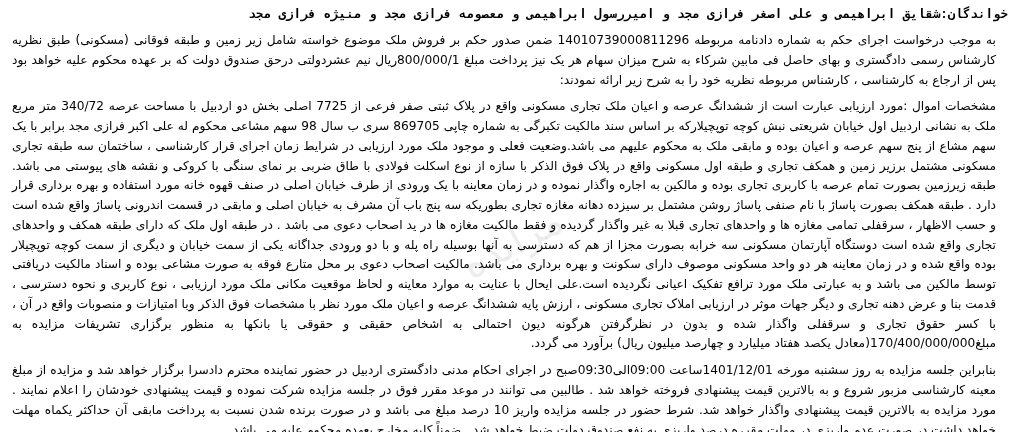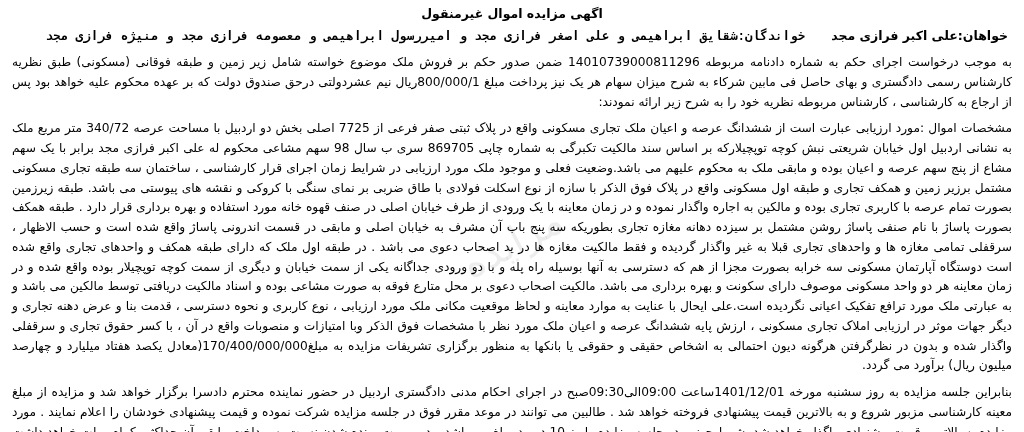--- a/index.html
+++ b/index.html
@@ -63,45 +63,43 @@
     padding-right: 4px;
   }
   .parties-row .plaintiff {
     white-space: nowrap;
   }
   .parties-row .defendants {
     white-space: nowrap;
     font-family: Liberation Mono, monospace;
   }
   p.para {
-    margin: 0 0 7px 0;
+    margin: 0 16px 7px 0;
     font-size: 12.2px;
     line-height: 1.62;
     text-align: justify;
     text-justify: inter-word;
   }
   p.para:last-of-type {
     margin-bottom: 0;
   }
 </style>
 </head>
 <body>
 
 <div class="page">
 
   <div class="watermark">
     <span>مزایده</span>
   </div>
 
   <div class="content">
 
-    <div class="title-row">اگهی مزایده اموال غیرمنقول</div>
 
     <div class="parties-row">
-      <div class="plaintiff">خواهان:علی اکبر فرازی مجد</div>
       <div class="defendants">خواندگان:شقایق ابراهیمی و علی اصغر فرازی مجد و امیررسول ابراهیمی و معصومه فرازی مجد و منیژه فرازی مجد</div>
     </div>
 
     <p class="para">به موجب درخواست اجرای حکم به شماره دادنامه مربوطه 14010739000811296 ضمن صدور حکم بر فروش ملک موضوع خواسته شامل زیر زمین و طبقه فوقانی (مسکونی) طبق نظریه کارشناس رسمی دادگستری و بهای حاصل فی مابین شرکاء به شرح میزان سهام هر یک نیز پرداخت مبلغ 800/000/1ریال نیم عشردولتی درحق صندوق دولت که بر عهده محکوم علیه خواهد بود پس از ارجاع به کارشناسی ، کارشناس مربوطه نظریه خود را به شرح زیر ارائه نمودند:</p>
     <p class="para">مشخصات اموال :مورد ارزیابی عبارت است از ششدانگ عرصه و اعیان ملک تجاری مسکونی واقع در پلاک ثبتی صفر فرعی از 7725 اصلی بخش دو اردبیل با مساحت عرصه 340/72 متر مربع ملک به نشانی اردبیل اول خیابان شریعتی نبش کوچه توپچیلارکه بر اساس سند مالکیت تکبرگی به شماره چاپی 869705 سری ب سال 98 سهم مشاعی محکوم له علی اکبر فرازی مجد برابر با یک سهم مشاع از پنج سهم عرصه و اعیان بوده و مابقی ملک به محکوم علیهم می باشد.وضعیت فعلی و موجود ملک مورد ارزیابی در شرایط زمان اجرای قرار کارشناسی ، ساختمان سه طبقه تجاری مسکونی مشتمل برزیر زمین و همکف تجاری و طبقه اول مسکونی واقع در پلاک فوق الذکر با سازه از نوع اسکلت فولادی با طاق ضربی بر نمای سنگی با کروکی و نقشه های پیوستی می باشد. طبقه زیرزمین بصورت تمام عرصه با کاربری تجاری بوده و مالکین به اجاره واگذار نموده و در زمان معاینه با یک ورودی از طرف خیابان اصلی در صنف قهوه خانه مورد استفاده و بهره برداری قرار دارد . طبقه همکف بصورت پاساژ با نام صنفی پاساژ روشن مشتمل بر سیزده دهانه مغازه تجاری بطوریکه سه پنج باب آن مشرف به خیابان اصلی و مابقی در قسمت اندرونی پاساژ واقع شده است و حسب الاظهار ، سرقفلی تمامی مغازه ها و واحدهای تجاری قبلا به غیر واگذار گردیده و فقط مالکیت مغازه ها در ید اصحاب دعوی می باشد . در طبقه اول ملک که دارای طبقه همکف و واحدهای تجاری واقع شده است دوستگاه آپارتمان مسکونی سه خرابه بصورت مجزا از هم که دسترسی به آنها بوسیله راه پله و با دو ورودی جداگانه یکی از سمت خیابان و دیگری از سمت کوچه توپچیلار بوده واقع شده و در زمان معاینه هر دو واحد مسکونی موصوف دارای سکونت و بهره برداری می باشد. مالکیت اصحاب دعوی بر محل متارع فوقه به صورت مشاعی بوده و اسناد مالکیت دریافتی توسط مالکین می باشد و به عبارتی ملک مورد ترافع تفکیک اعیانی نگردیده است.علی ایحال با عنایت به موارد معاینه و لحاظ موقعیت مکانی ملک مورد ارزیابی ، نوع کاربری و نحوه دسترسی ، قدمت بنا و عرض دهنه تجاری و دیگر جهات موثر در ارزیابی املاک تجاری مسکونی ، ارزش پایه ششدانگ عرصه و اعیان ملک مورد نظر با مشخصات فوق الذکر وبا امتیازات و منصوبات واقع در آن ، با کسر حقوق تجاری و سرقفلی واگذار شده و بدون در نظرگرفتن هرگونه دیون احتمالی به اشخاص حقیقی و حقوقی یا بانکها  به منظور برگزاری تشریفات مزایده به مبلغ170/400/000/000(معادل یکصد هفتاد میلیارد و چهارصد میلیون ریال) برآورد می گردد.</p>
     <p class="para">بنابراین جلسه مزایده به روز سشنبه مورخه 1401/12/01ساعت 09:00الی09:30صبح در اجرای احکام مدنی دادگستری اردبیل در حضور نماینده محترم دادسرا برگزار خواهد شد و مزایده از مبلغ معینه کارشناسی مزبور شروع و به بالاترین قیمت پیشنهادی فروخته خواهد شد . طالبین می توانند در موعد مقرر فوق در جلسه مزایده شرکت نموده و قیمت پیشنهادی خودشان را اعلام نمایند . مورد مزایده به بالاترین قیمت پیشنهادی واگذار خواهد شد. شرط حضور در جلسه مزایده واریز 10 درصد مبلغ می باشد و در صورت برنده شدن نسبت به پرداخت مابقی آن حداکثر یکماه مهلت خواهد داشت در صورت عدم واریزی در مهلت مقرره درصد واریزی به نفع صندوق دولت ضبط خواهد شد . ضمناً کلیه مخارج بعهده محکوم علیه می باشد.</p>
 
   </div>
 </div>
 

